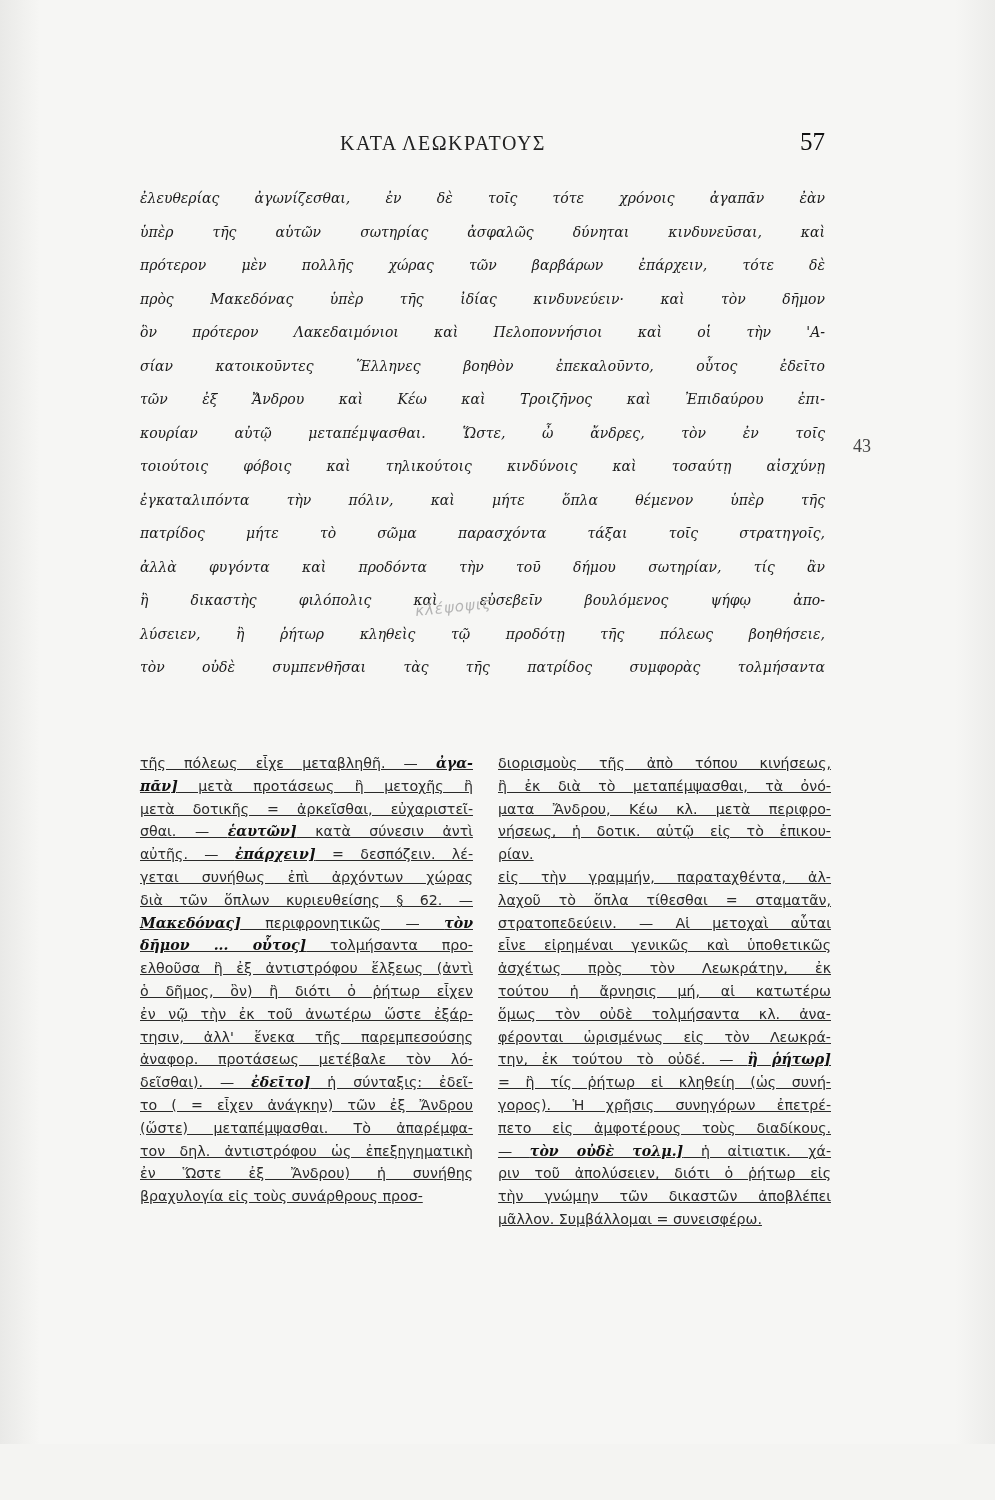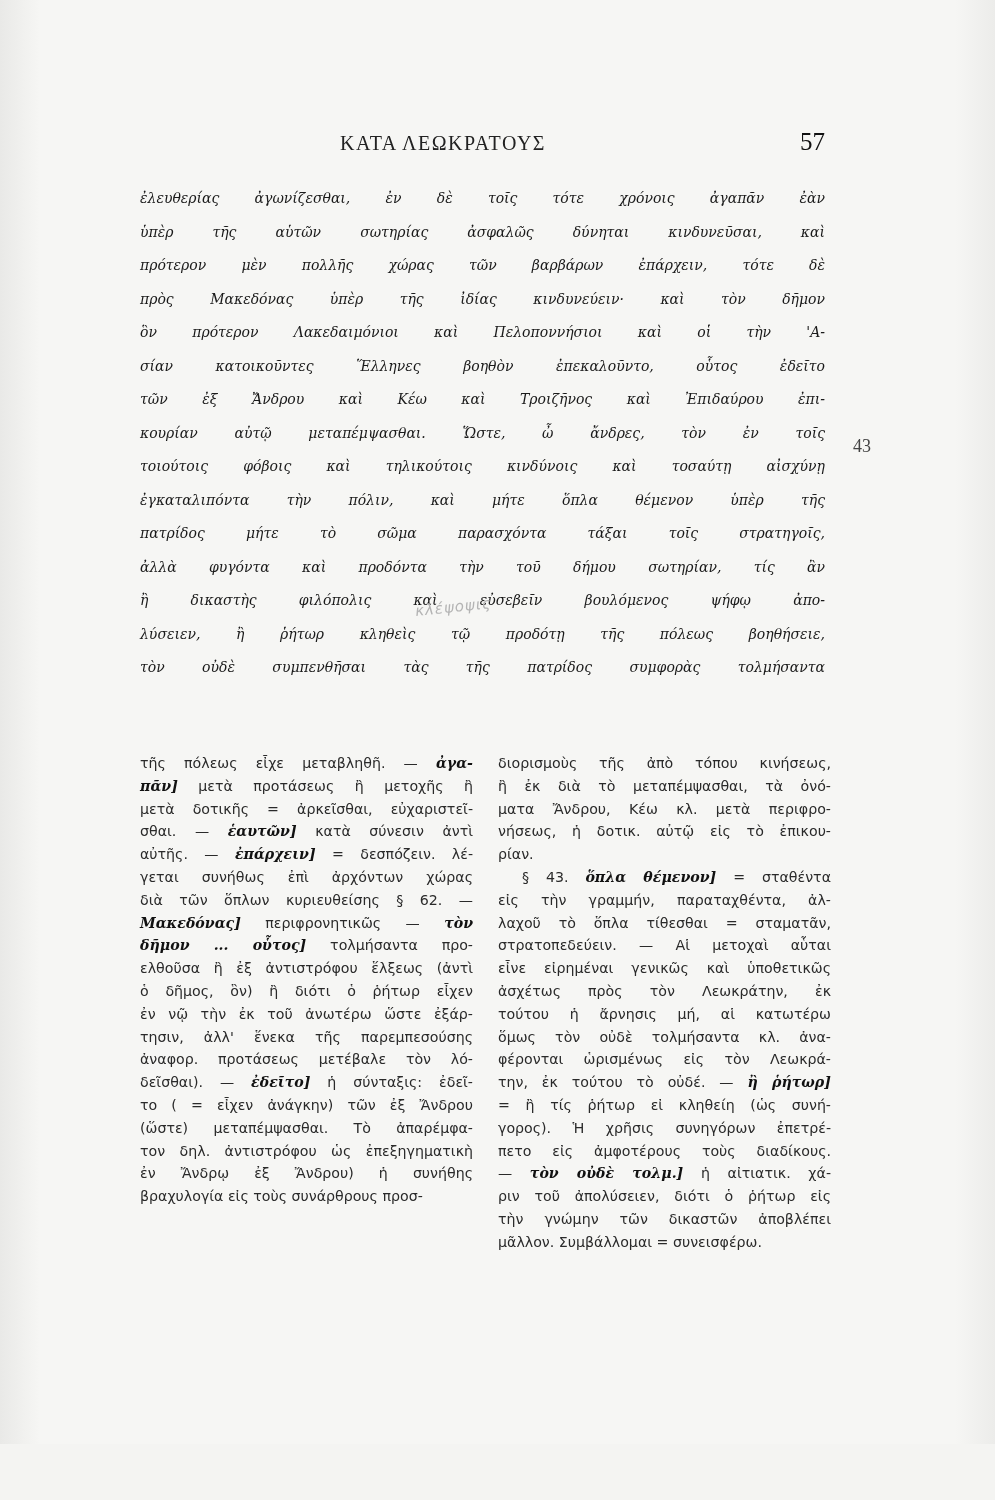--- a/index.html
+++ b/index.html
@@ -51,20 +51,21 @@
     color: #2a2a2a;
   }
   .note-col {
     position: absolute; top: 0; width: 333px;
   }
   .note-col.left { left: 0; }
   .note-col.right { left: 358px; }
   .note-line {
     display: block; white-space: nowrap; text-align: justify; text-align-last: justify;
     height: 22.8px;
+    text-decoration: underline;
   }
   .note-line.ragged { text-align-last: left; }
   .note-line.indent { padding-left: 24px; }
   .lemma {
     font-family: "DejaVu Serif", serif; font-style: italic; font-weight: bold; color: #111;
   }
 </style>
 </head>
 <body>
 
@@ -108,30 +109,29 @@
         <span class="note-line"><span class="lemma">δῆμον ... οὗτος]</span><span> τολμήσαντα προ-</span></span>
         <span class="note-line"><span>ελθοῦσα ἢ ἐξ ἀντιστρόφου ἕλξεως (ἀντὶ</span></span>
         <span class="note-line"><span>ὁ δῆμος, ὃν) ἢ διότι ὁ ῥήτωρ εἶχεν</span></span>
         <span class="note-line"><span>ἐν νῷ τὴν ἐκ τοῦ ἀνωτέρω ὥστε ἐξάρ-</span></span>
         <span class="note-line"><span>τησιν, ἀλλ' ἕνεκα τῆς παρεμπεσούσης</span></span>
         <span class="note-line"><span>ἀναφορ. προτάσεως μετέβαλε τὸν λό-</span></span>
         <span class="note-line"><span>δεῖσθαι). — </span><span class="lemma">ἐδεῖτο]</span><span> ἡ σύνταξις: ἐδεῖ-</span></span>
         <span class="note-line"><span>το ( = εἶχεν ἀνάγκην) τῶν ἐξ Ἄνδρου</span></span>
         <span class="note-line"><span>(ὥστε) μεταπέμψασθαι. Τὸ ἀπαρέμφα-</span></span>
         <span class="note-line"><span>τον δηλ. ἀντιστρόφου ὡς ἐπεξηγηματικὴ</span></span>
-        <span class="note-line"><span>ἐν Ἄνδρῳ ἐξ Ἄνδρου) ἡ συνήθης</span></span>
+        <span class="note-line"><span>ἐν Ὥστε ἐξ Ἄνδρου) ἡ συνήθης</span></span>
         <span class="note-line ragged"><span>βραχυλογία εἰς τοὺς συνάρθρους προσ-</span></span>
       </div>
     <div class="note-col right" id="notes-right">
         <span class="note-line"><span>διορισμοὺς τῆς ἀπὸ τόπου κινήσεως,</span></span>
         <span class="note-line"><span>ἢ ἐκ διὰ τὸ μεταπέμψασθαι, τὰ ὀνό-</span></span>
         <span class="note-line"><span>ματα Ἄνδρου, Κέω κλ. μετὰ περιφρο-</span></span>
         <span class="note-line"><span>νήσεως, ἡ δοτικ. αὐτῷ εἰς τὸ ἐπικου-</span></span>
         <span class="note-line ragged"><span>ρίαν.</span></span>
-        <span class="note-line indent"><span>§ 43. </span><span class="lemma">ὅπλα θέμενον]</span><span> = σταθέντα</span></span>
         <span class="note-line"><span>εἰς τὴν γραμμήν, παραταχθέντα, ἀλ-</span></span>
         <span class="note-line"><span>λαχοῦ τὸ ὅπλα τίθεσθαι = σταματᾶν,</span></span>
         <span class="note-line"><span>στρατοπεδεύειν. — Αἱ μετοχαὶ αὗται</span></span>
         <span class="note-line"><span>εἶνε εἰρημέναι γενικῶς καὶ ὑποθετικῶς</span></span>
         <span class="note-line"><span>ἀσχέτως πρὸς τὸν Λεωκράτην, ἐκ</span></span>
         <span class="note-line"><span>τούτου ἡ ἄρνησις μή, αἱ κατωτέρω</span></span>
         <span class="note-line"><span>ὅμως τὸν οὐδὲ τολμήσαντα κλ. ἀνα-</span></span>
         <span class="note-line"><span>φέρονται ὡρισμένως εἰς τὸν Λεωκρά-</span></span>
         <span class="note-line"><span>την, ἐκ τούτου τὸ οὐδέ. — </span><span class="lemma">ἢ ῥήτωρ]</span></span>
         <span class="note-line"><span>= ἢ τίς ῥήτωρ εἰ κληθείη (ὡς συνή-</span></span>

